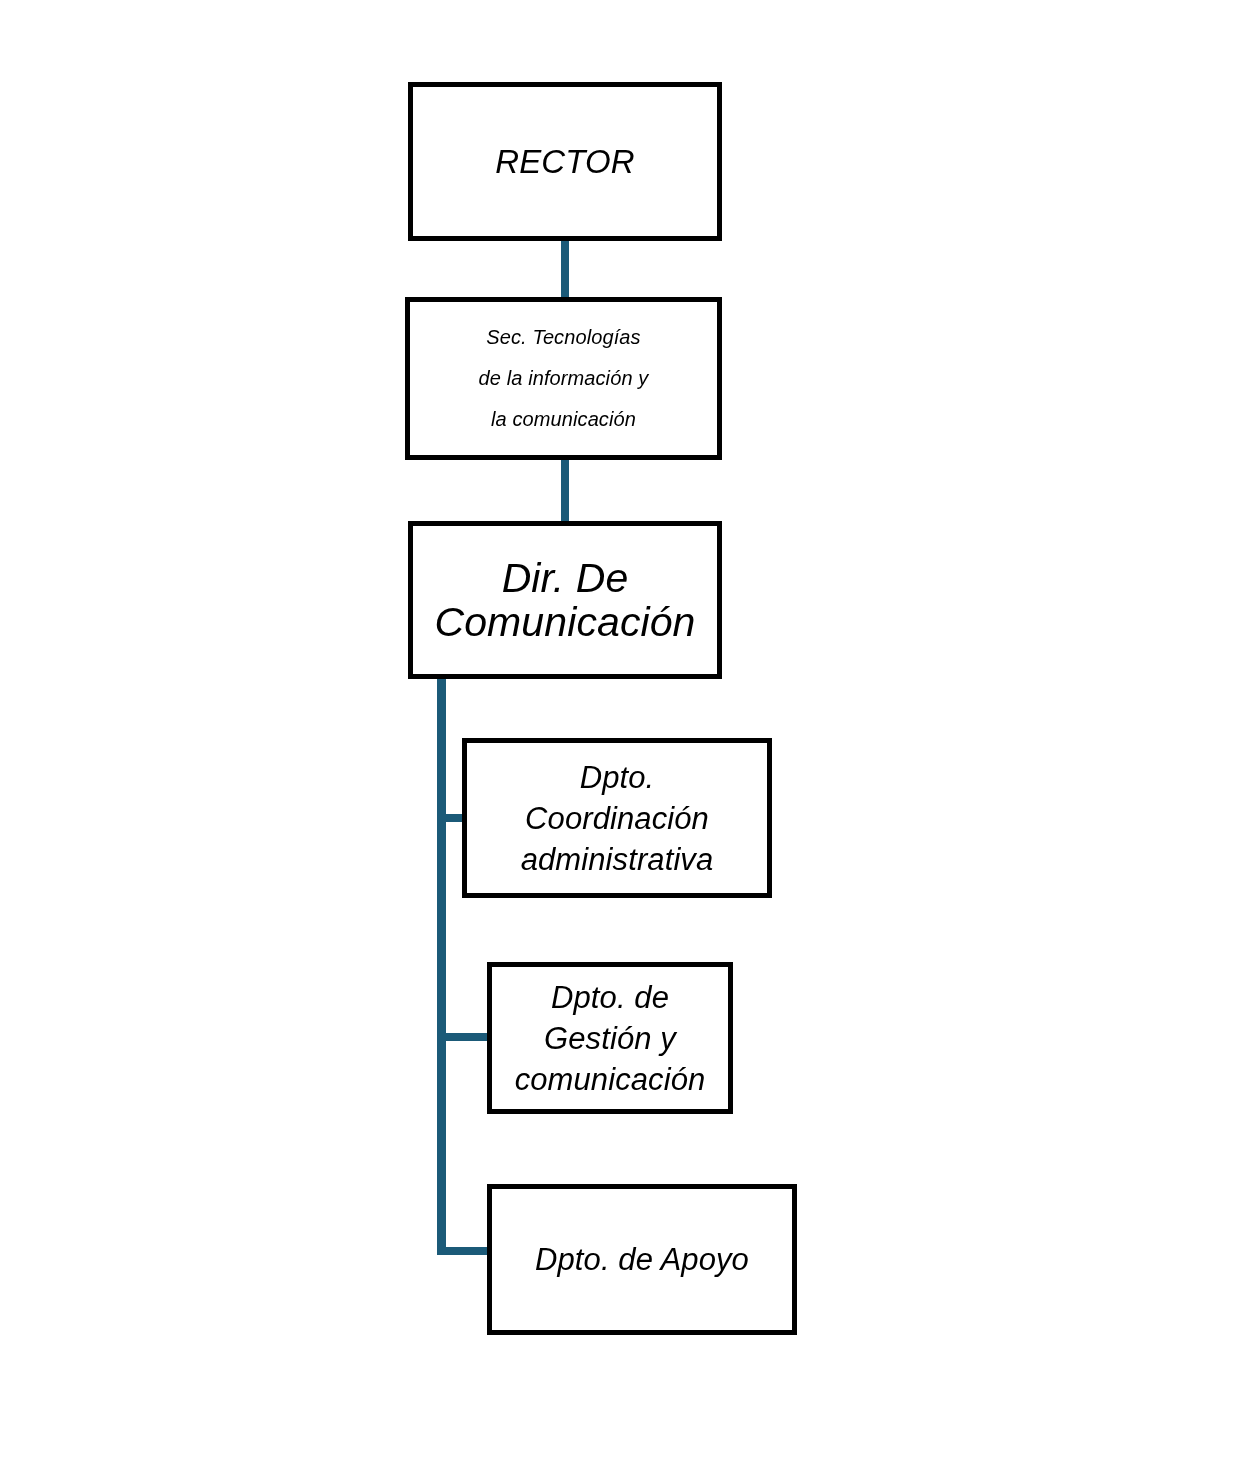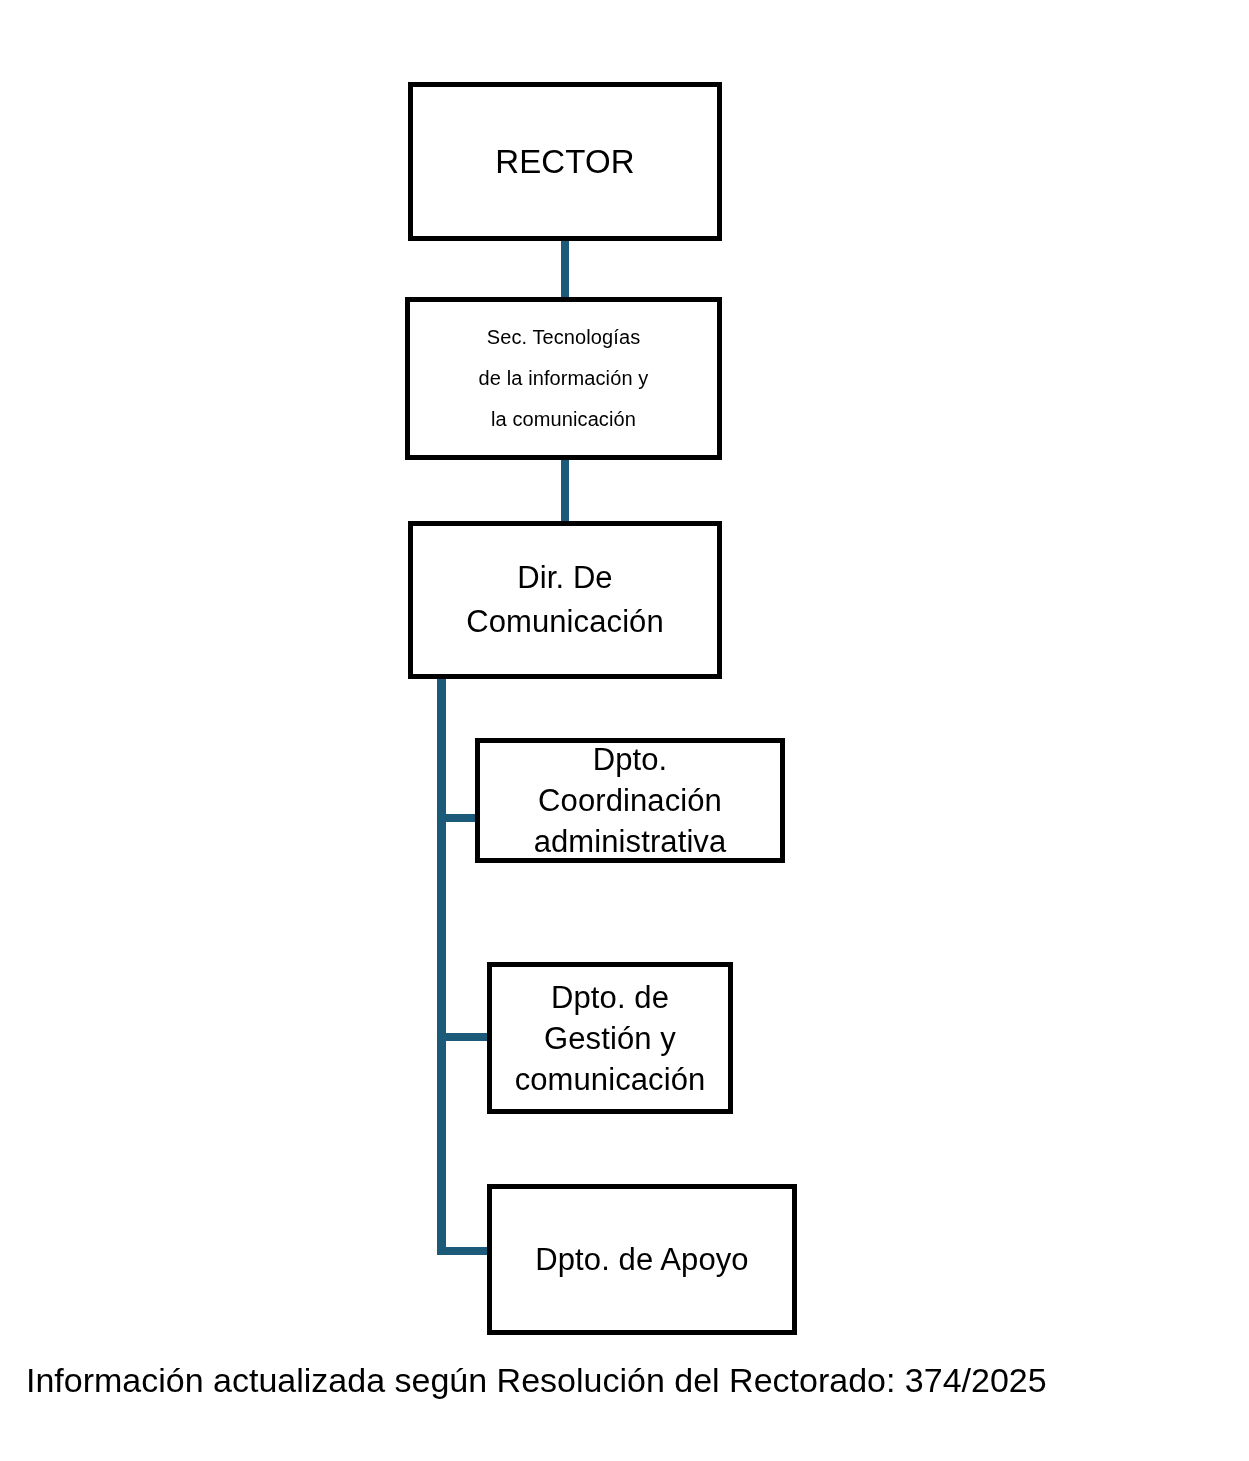--- a/index.html
+++ b/index.html
@@ -27,20 +27,21 @@
   .node {
     position: absolute;
     box-sizing: border-box;
     background: #ffffff;
     border: 5px solid #000000;
     display: flex;
     align-items: center;
     justify-content: center;
     text-align: center;
     z-index: 3;
+    font-style: italic;
   }
 
   .node-label {
     display: block;
     width: 100%;
     padding: 0 2px;
     font-size: 31px;
     line-height: 40px;
     letter-spacing: 0.1px;
     white-space: pre-line;
@@ -48,24 +49,24 @@
   }
 
   
   #node-rector       { left: 408px; top: 82px;  width: 314px; height: 159px; }
   #node-rector .node-label { font-size: 33px; }
 
   #node-secretaria   { left: 405px; top: 297px; width: 317px; height: 163px; }
   #node-secretaria .node-label { font-size: 20px; line-height: 41px; }
 
   #node-direccion    { left: 408px; top: 521px; width: 314px; height: 158px; }
-  #node-direccion .node-label { font-size: 31px; line-height: 44px; }
+  #node-direccion .node-label { font-size: 41px; line-height: 44px; }
 
   
-  #node-coordinacion { left: 475px; top: 738px;  width: 310px; height: 125px; text-align: center; }
+  #node-coordinacion { left: 462px; top: 738px;  width: 310px; height: 160px; text-align: center; }
   #node-coordinacion .node-label { font-size: 31px; line-height: 41px; }
 
   #node-gestion      { left: 487px; top: 962px;  width: 246px; height: 152px; }
   #node-gestion .node-label { font-size: 31px; line-height: 41px; }
 
   #node-apoyo        { left: 487px; top: 1184px; width: 310px; height: 151px; align-items: center; }
   #node-apoyo .node-label { font-size: 31px; }
 
   
   .conn {
@@ -133,15 +134,14 @@
 
   <div class="node" id="node-gestion">
     <span class="node-label">Dpto. de Gestión y
 comunicación</span>
   </div>
 
   <div class="node" id="node-apoyo">
     <span class="node-label">Dpto. de Apoyo</span>
   </div>
 
-  <div id="footer-caption">Información actualizada según Resolución del Rectorado: 374/2025</div>
 
 </div>
 
 </body></html>

